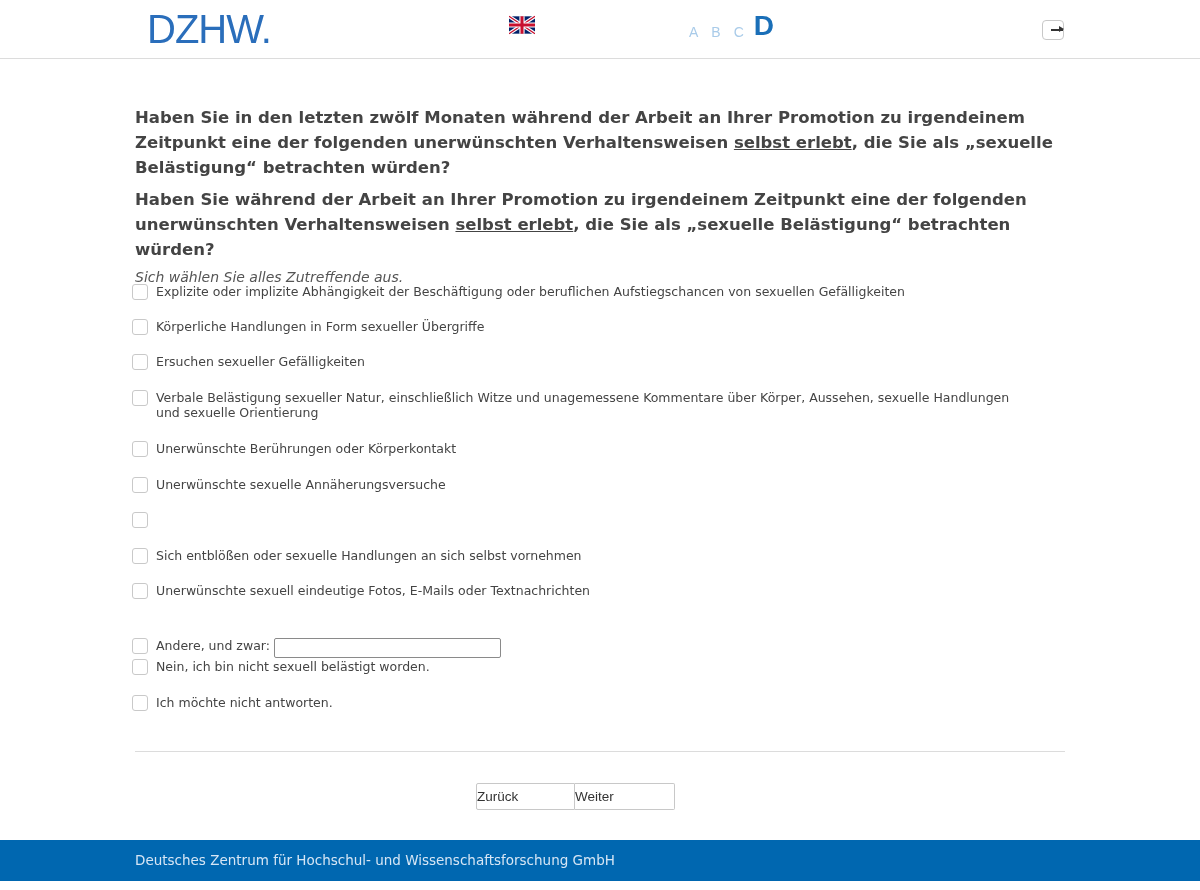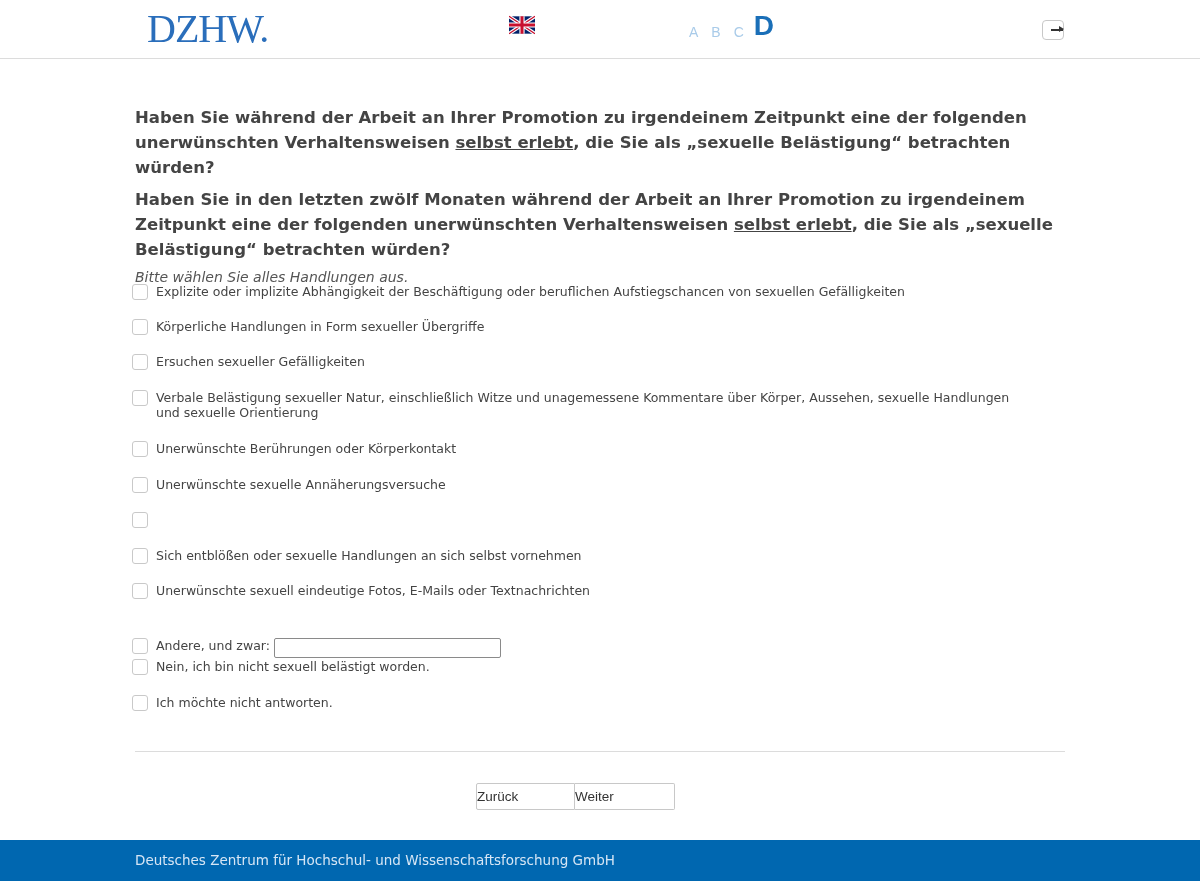--- a/index.html
+++ b/index.html
@@ -1,20 +1,20 @@
 <!DOCTYPE html>
 <html><head>
 <meta charset="utf-8">
 <style>
   * { box-sizing: border-box; margin: 0; padding: 0; }
   html, body { width: 1200px; height: 890px; background: #ffffff; overflow: hidden; }
   body { font-family: "DejaVu Sans", "Liberation Sans", sans-serif; color: #444; position: relative; }
 
   .header { position: absolute; left: 0; top: 0; width: 1200px; height: 59px; border-bottom: 1px solid #dcdcdc; background: #fff; }
-  .logo { position: absolute; left: 147px; top: 9px; font-family: Liberation Serif, serif; font-size: 40px; color: #2a6ebb; letter-spacing: -1px; line-height: 40px; }
+  .logo { position: absolute; left: 147px; top: 9px; font-family: Liberation Sans, sans-serif; font-size: 40px; color: #2a6ebb; letter-spacing: -1px; line-height: 40px; }
   .logo .dot { font-size: 40px; }
   .flag { position: absolute; left: 509px; top: 15px; width: 26px; height: 20px; cursor: pointer; }
   .flag svg { display: block; width: 26px; height: 20px; }
   .font-sizes { position: absolute; left: 689px; top: 12px; display: flex; align-items: flex-end; gap: 0; }
   .fs { font-family: "Liberation Sans", sans-serif; color: #a9cbe9; margin-right: 13px; cursor: pointer; }
   .fs.a { font-size: 14px; line-height: 14px; margin-bottom: 1px; }
   .fs.b { font-size: 14px; line-height: 14px; margin-bottom: 1px; }
   .fs.c { font-size: 14px; line-height: 14px; margin-bottom: 1px; margin-right: 10px; }
   .fs.d { font-size: 28px; line-height: 28px; color: #1a6fb8; font-weight: bold; margin-right: 0; }
   .logout { position: absolute; left: 1042px; top: 20px; width: 22px; height: 20px; border: 1px solid #c8c8c8; border-radius: 4px; background: #fff; cursor: pointer; }
@@ -61,23 +61,23 @@
     <span class="fs b">B</span>
     <span class="fs c">C</span>
     <span class="fs d">D</span>
   </div>
   <div class="logout">
     <span class="arrow"></span>
   </div>
 </div>
 
 <div class="main">
+  <p class="question"><span>Haben Sie in den letzten zwölf Monaten während der Arbeit an Ihrer Promotion zu irgendeinem Zeitpunkt eine der folgenden unerwünschten Verhaltensweisen </span><u>selbst erlebt</u><span>, die Sie als „sexuelle Belästigung“ betrachten würden?</span></p>
   <p class="question"><span>Haben Sie während der Arbeit an Ihrer Promotion zu irgendeinem Zeitpunkt eine der folgenden unerwünschten Verhaltensweisen </span><u>selbst erlebt</u><span>, die Sie als „sexuelle Belästigung“ betrachten würden?</span></p>
-  <p class="question"><span>Haben Sie in den letzten zwölf Monaten während der Arbeit an Ihrer Promotion zu irgendeinem Zeitpunkt eine der folgenden unerwünschten Verhaltensweisen </span><u>selbst erlebt</u><span>, die Sie als „sexuelle Belästigung“ betrachten würden?</span></p>
-  <p class="instruction">Bitte wählen Sie alles Handlungen aus.</p>
+  <p class="instruction">Sich wählen Sie alles Zutreffende aus.</p>
 </div>
 
 <div class="options">
   <label class="opt" style="top:4px">
     <span class="cb"></span>
     <span class="lbl">Explizite oder implizite Abhängigkeit der Beschäftigung oder beruflichen Aufstiegschancen von sexuellen Gefälligkeiten</span>
   </label>
   <label class="opt" style="top:39px">
     <span class="cb"></span>
     <span class="lbl">Körperliche Handlungen in Form sexueller Übergriffe</span>

